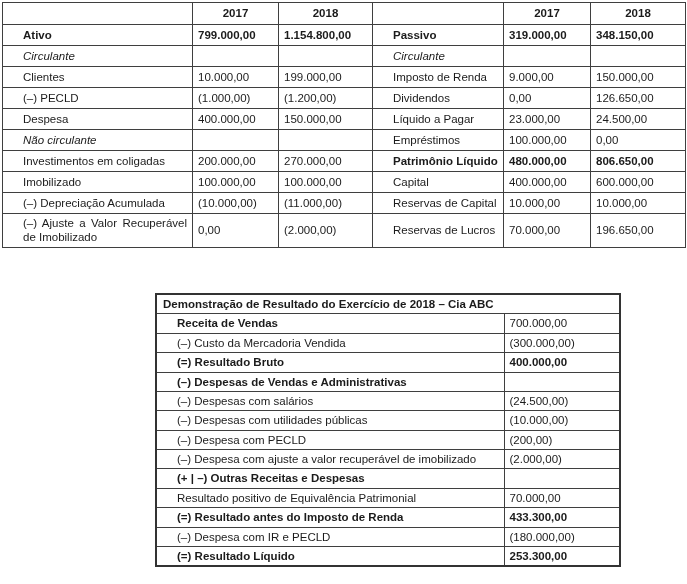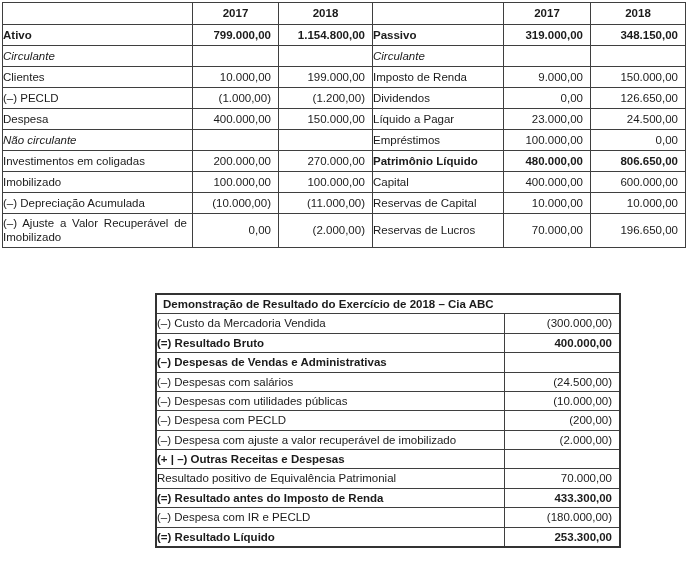--- a/index.html
+++ b/index.html
@@ -27,22 +27,22 @@
 
   
   #bs {
     position: absolute;
     left: 2px; top: 2px;
     width: 683px;
   }
   #bs td { height: 16px; }
   #bs tr.hdr td { height: 17px; }
   .hc { text-align: center; font-weight: bold; }
-  .lbl { text-align: left; padding-left: 0; }
-  .val { text-align: right; padding-right: 7px; }
+  .lbl { text-align: left; padding-left: 20px; }
+  .val { text-align: left; padding-right: 7px; }
   .b { font-weight: bold; }
   .i { font-style: italic; }
   .just { text-align: justify; }
 
   
   #dre {
     position: absolute;
     left: 113px; top: 293px;
     width: 464px;
     border: 2px solid #333333;
@@ -160,20 +160,24 @@
   <table id="dre">
     <colgroup>
       <col style="width:348px">
         <col style="width:116px">
     </colgroup>
     <tbody>
         <tr>
       <td colspan="2" class="ttl">Demonstração de Resultado do Exercício de 2018 – Cia ABC</td>
     </tr>
     <tr>
+      <td class="lbl b">Receita de Vendas</td>
+      <td class="val">700.000,00</td>
+    </tr>
+    <tr>
       <td class="lbl">(–) Custo da Mercadoria Vendida</td>
       <td class="val">(300.000,00)</td>
     </tr>
     <tr>
       <td class="lbl b">(=) Resultado Bruto</td>
       <td class="val b">400.000,00</td>
     </tr>
     <tr>
       <td class="lbl b">(–) Despesas de Vendas e Administrativas</td>
       <td class="val"></td>

